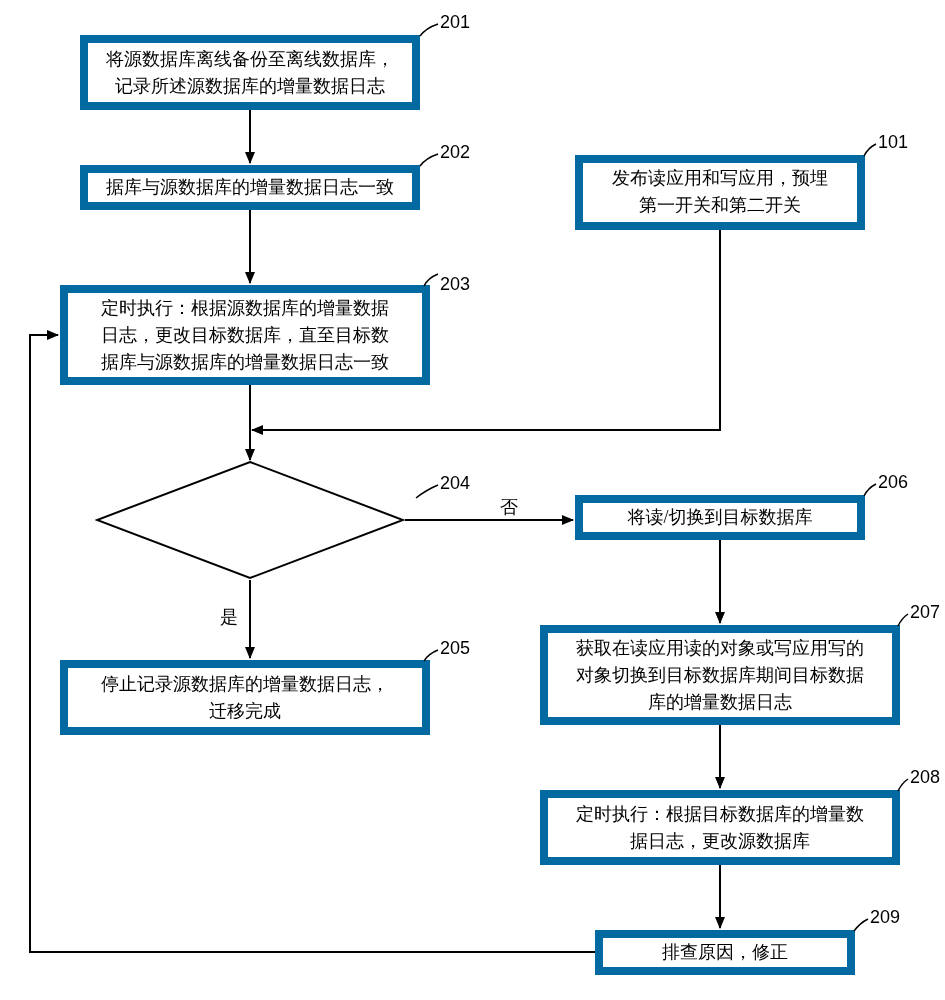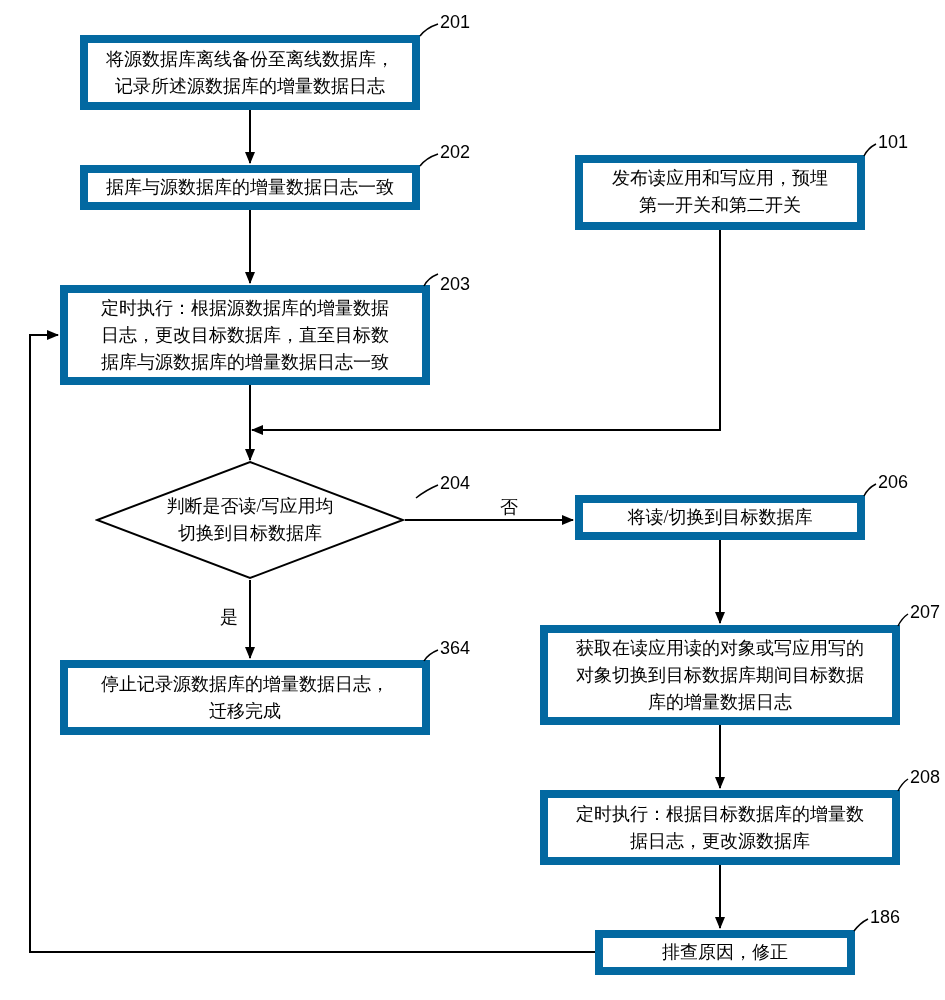--- a/index.html
+++ b/index.html
@@ -59,21 +59,20 @@
 </div>
 
 <div class="box" style="left:60px; top:285px; width:370px; height:100px;justify-content:center;">
   <span>定时执行：根据源数据库的增量数据<br>日志，更改目标数据库，直至目标数<br>据库与源数据库的增量数据日志一致</span>
 </div>
 
 <div class="diamond" style="left:95px; top:460px;">
   <svg width="310" height="120" viewBox="0 0 310 120">
     <polygon points="155,2 308,60 155,118 2,60" fill="#fff" stroke="#000" stroke-width="2"></polygon>
   </svg>
-  <div class="dtext">判断是否读/写应用均<br>切换到目标数据库</div>
 </div>
 
 <div class="box" style="left:60px; top:660px; width:370px; height:75px;">
   <span>停止记录源数据库的增量数据日志，<br>迁移完成</span>
 </div>
 
 <div class="box" style="left:575px; top:495px; width:290px; height:45px;">
   <span>将读/切换到目标数据库</span>
 </div>
 
@@ -87,25 +86,25 @@
 
 <div class="box" style="left:595px; top:930px; width:260px; height:45px;">
   <span>排查原因，修正</span>
 </div>
 
 <div class="label" style="left:440px; top:12px;">201</div>
 <div class="label" style="left:440px; top:142px;">202</div>
 <div class="label" style="left:878px; top:132px;">101</div>
 <div class="label" style="left:440px; top:274px;">203</div>
 <div class="label" style="left:440px; top:473px;">204</div>
-<div class="label" style="left:440px; top:638px;">364</div>
+<div class="label" style="left:440px; top:638px;">205</div>
 <div class="label" style="left:878px; top:472px;">206</div>
 <div class="label" style="left:910px; top:602px;">207</div>
 <div class="label" style="left:910px; top:767px;">208</div>
-<div class="label" style="left:870px; top:907px;">186</div>
+<div class="label" style="left:870px; top:907px;">209</div>
 
 <div class="edge-label" style="left:220px; top:605px;">是</div>
 <div class="edge-label" style="left:500px; top:495px;">否</div>
 
 <svg class="connector" width="945" height="1000">
   <defs>
     <marker id="ah" markerWidth="12" markerHeight="10" refX="11" refY="5" orient="auto" markerUnits="userSpaceOnUse">
       <path d="M0,0 L12,5 L0,10 Z" fill="#000"></path>
     </marker>
   </defs>

